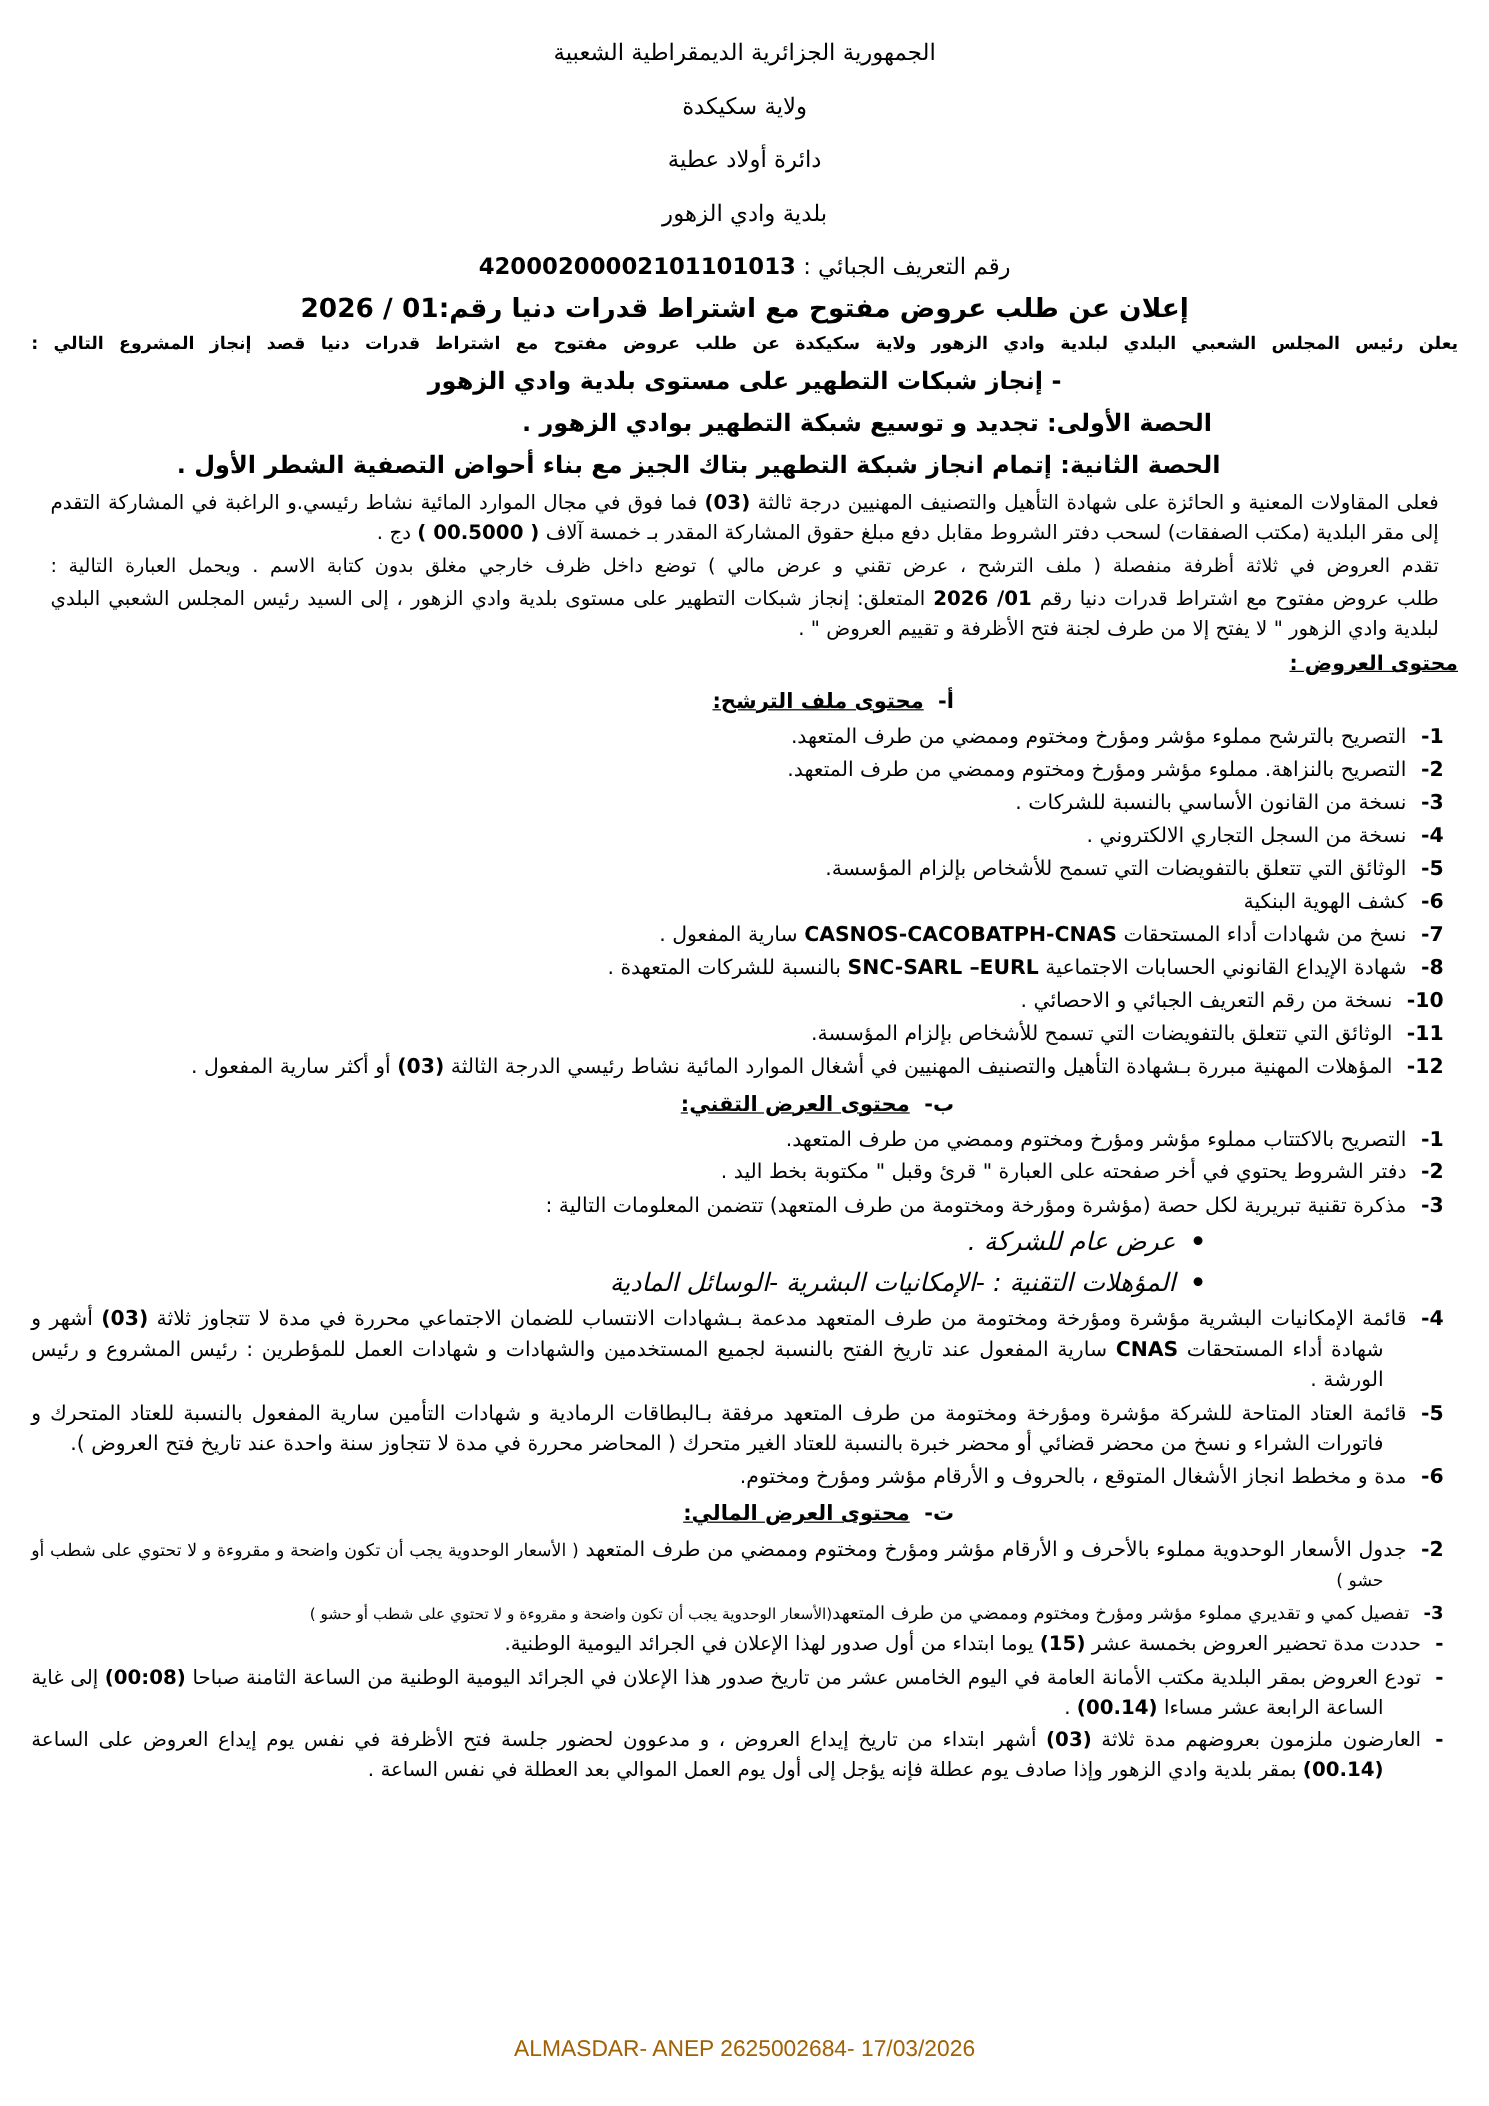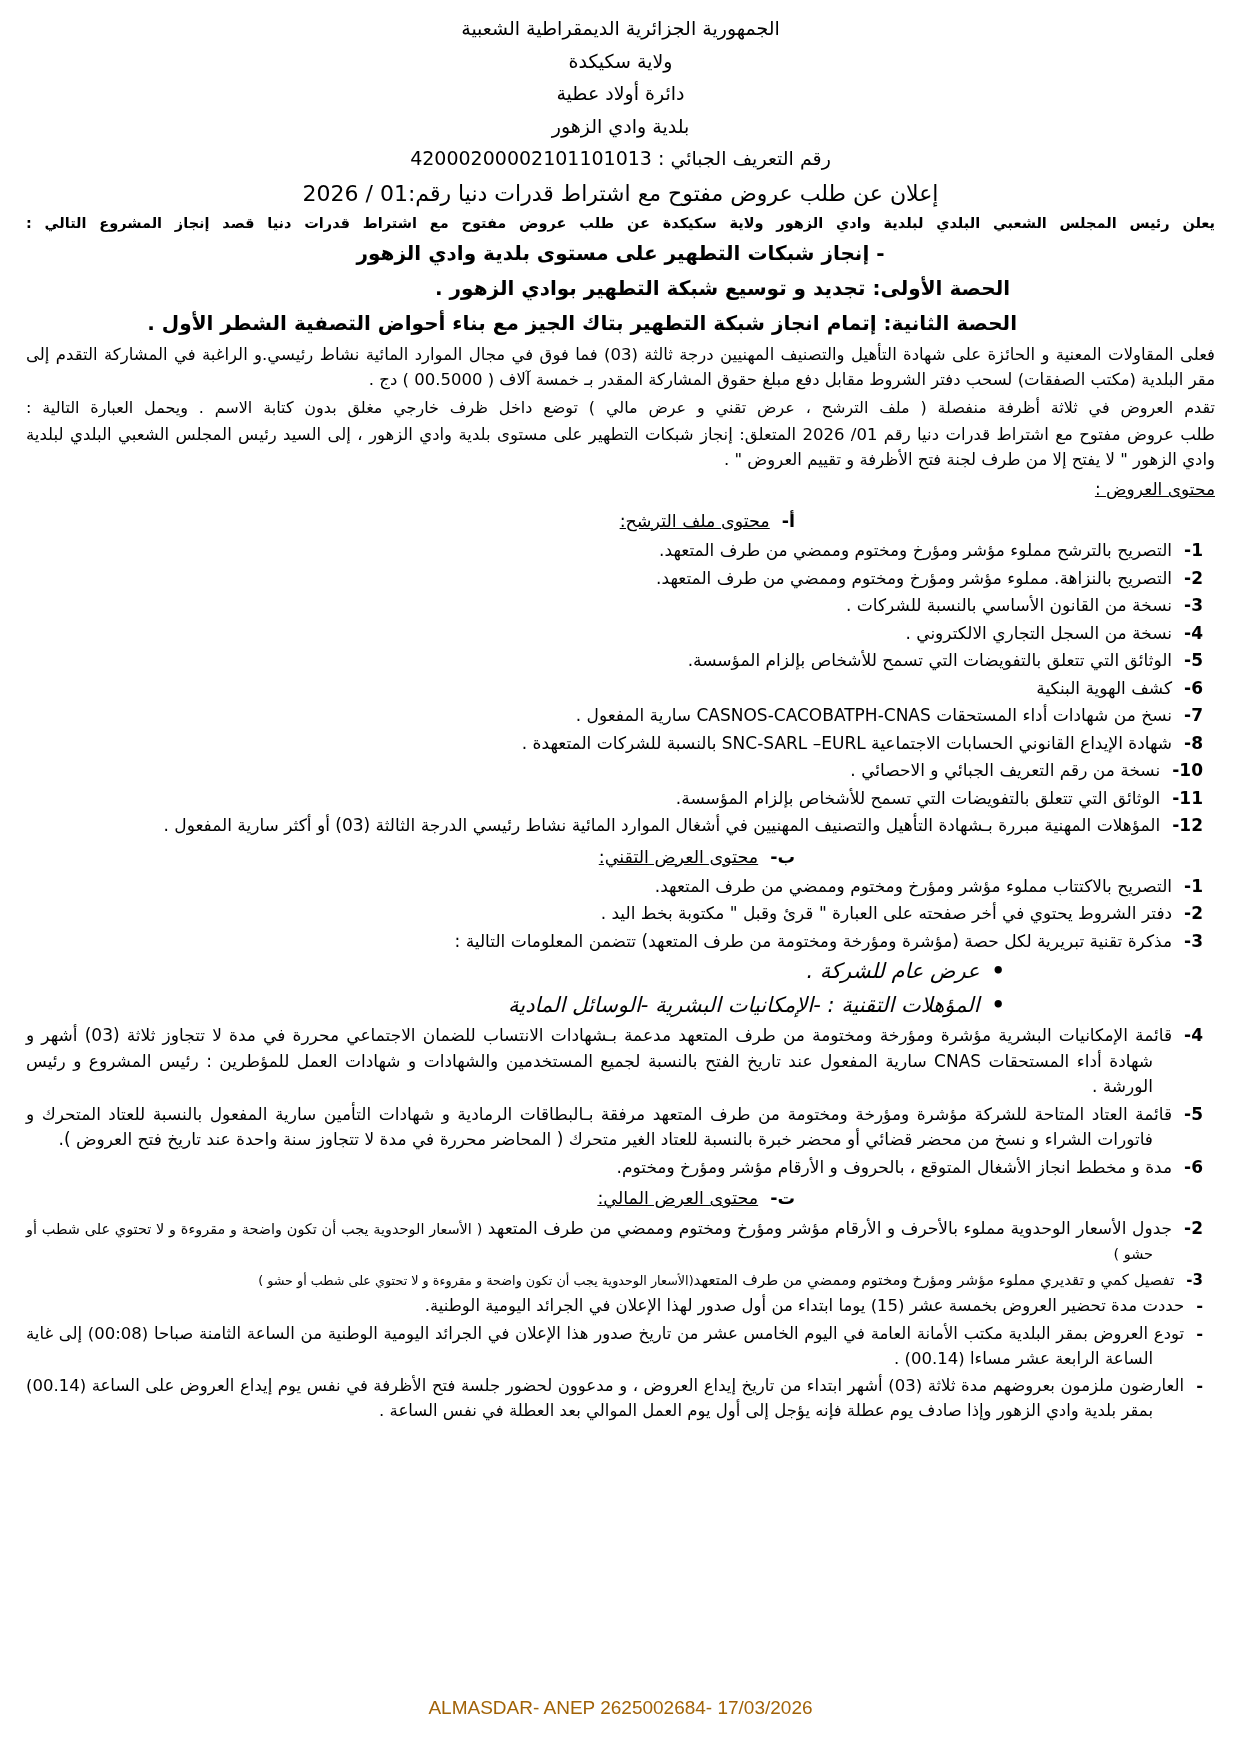--- a/index.html
+++ b/index.html
@@ -2,38 +2,38 @@
 <html><head>
 <meta charset="utf-8">
 <style>
   html,body{margin:0;padding:0;background:#ffffff;}
   .page{
     width:1241px;height:1755px;box-sizing:border-box;position:relative;
     background:#ffffff;color:#000;direction:rtl;text-align:right;
     font-family:"DejaVu Sans",sans-serif;
     padding:14px 26px;overflow:hidden;
   }
-  .ln{margin:0 0 3px 0;line-height:1.5;font-size:17px;}
+  .ln{margin:16px 0 3px 0;line-height:1.5;font-size:17px;}
   .head{text-align:center;font-size:19px;margin-bottom:4px;}
   .title{text-align:center;font-weight:bold;font-size:22px;margin:2px 0 3px;}
   .notice{font-weight:bold;font-size:14.5px;text-align:justify;text-align-last:justify;margin:3px 0;}
   .cdash{text-align:center;font-weight:bold;font-size:20px;margin:4px 0;}
   .lot{font-weight:bold;font-size:20px;margin:5px 0;}
   .lot1{padding-right:205px;}
   .lot2{padding-right:198px;}
-  .para{font-size:16.5px;text-align:justify;margin:3px 0;}
+  .para{font-size:16.5px;text-align:justify;margin:3px 16px;}
   .stretch{text-align-last:justify;font-size:16px;}
   .moh{font-size:17px;font-weight:bold;margin:5px 0 4px;}
   .sec{padding-right:420px;font-size:17.5px;font-weight:bold;margin:5px 0 4px;}
   .li{padding-right:62px;text-indent:-50px;text-align:justify;font-size:17px;margin:2px 0;}
   .dash{padding-right:62px;text-indent:-50px;text-align:justify;font-size:16.5px;margin:3px 0;}
   .bullet{padding-right:228px;text-indent:-18px;font-size:21px;margin:2px 0;font-style:italic;}
   .sm-line{font-size:15px;}
   .marker{font-weight:bold;margin-left:12px;}
-  .b{font-weight:normal;}
+  .b{font-weight:bold;}
   .u{text-decoration:underline;}
   .sm{font-size:0.85em;}
   .footer{
     position:absolute;bottom:36px;left:0;right:0;text-align:center;
     direction:ltr;font-size:19px;font-family:"Liberation Sans",sans-serif;color:#a16207;
   }
 </style>
 </head>
 <body>
 

